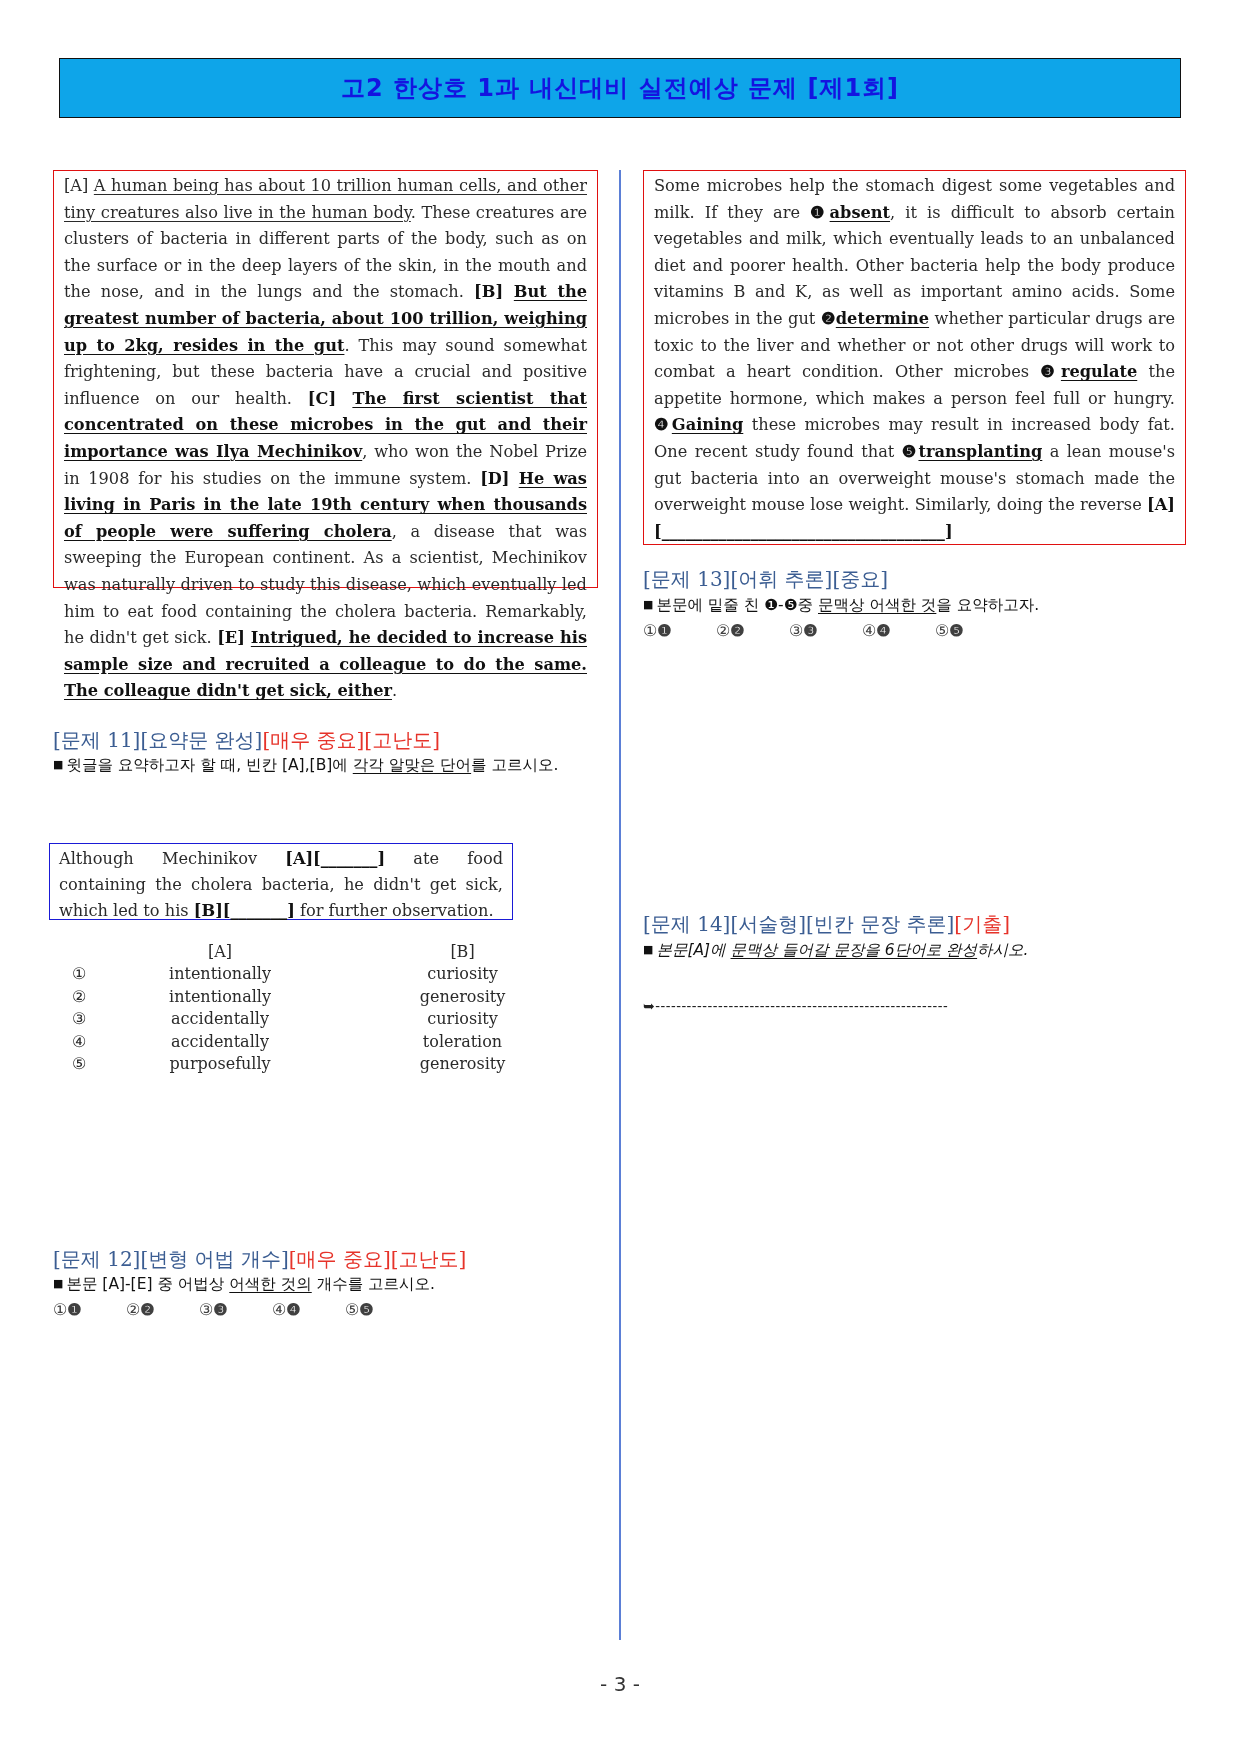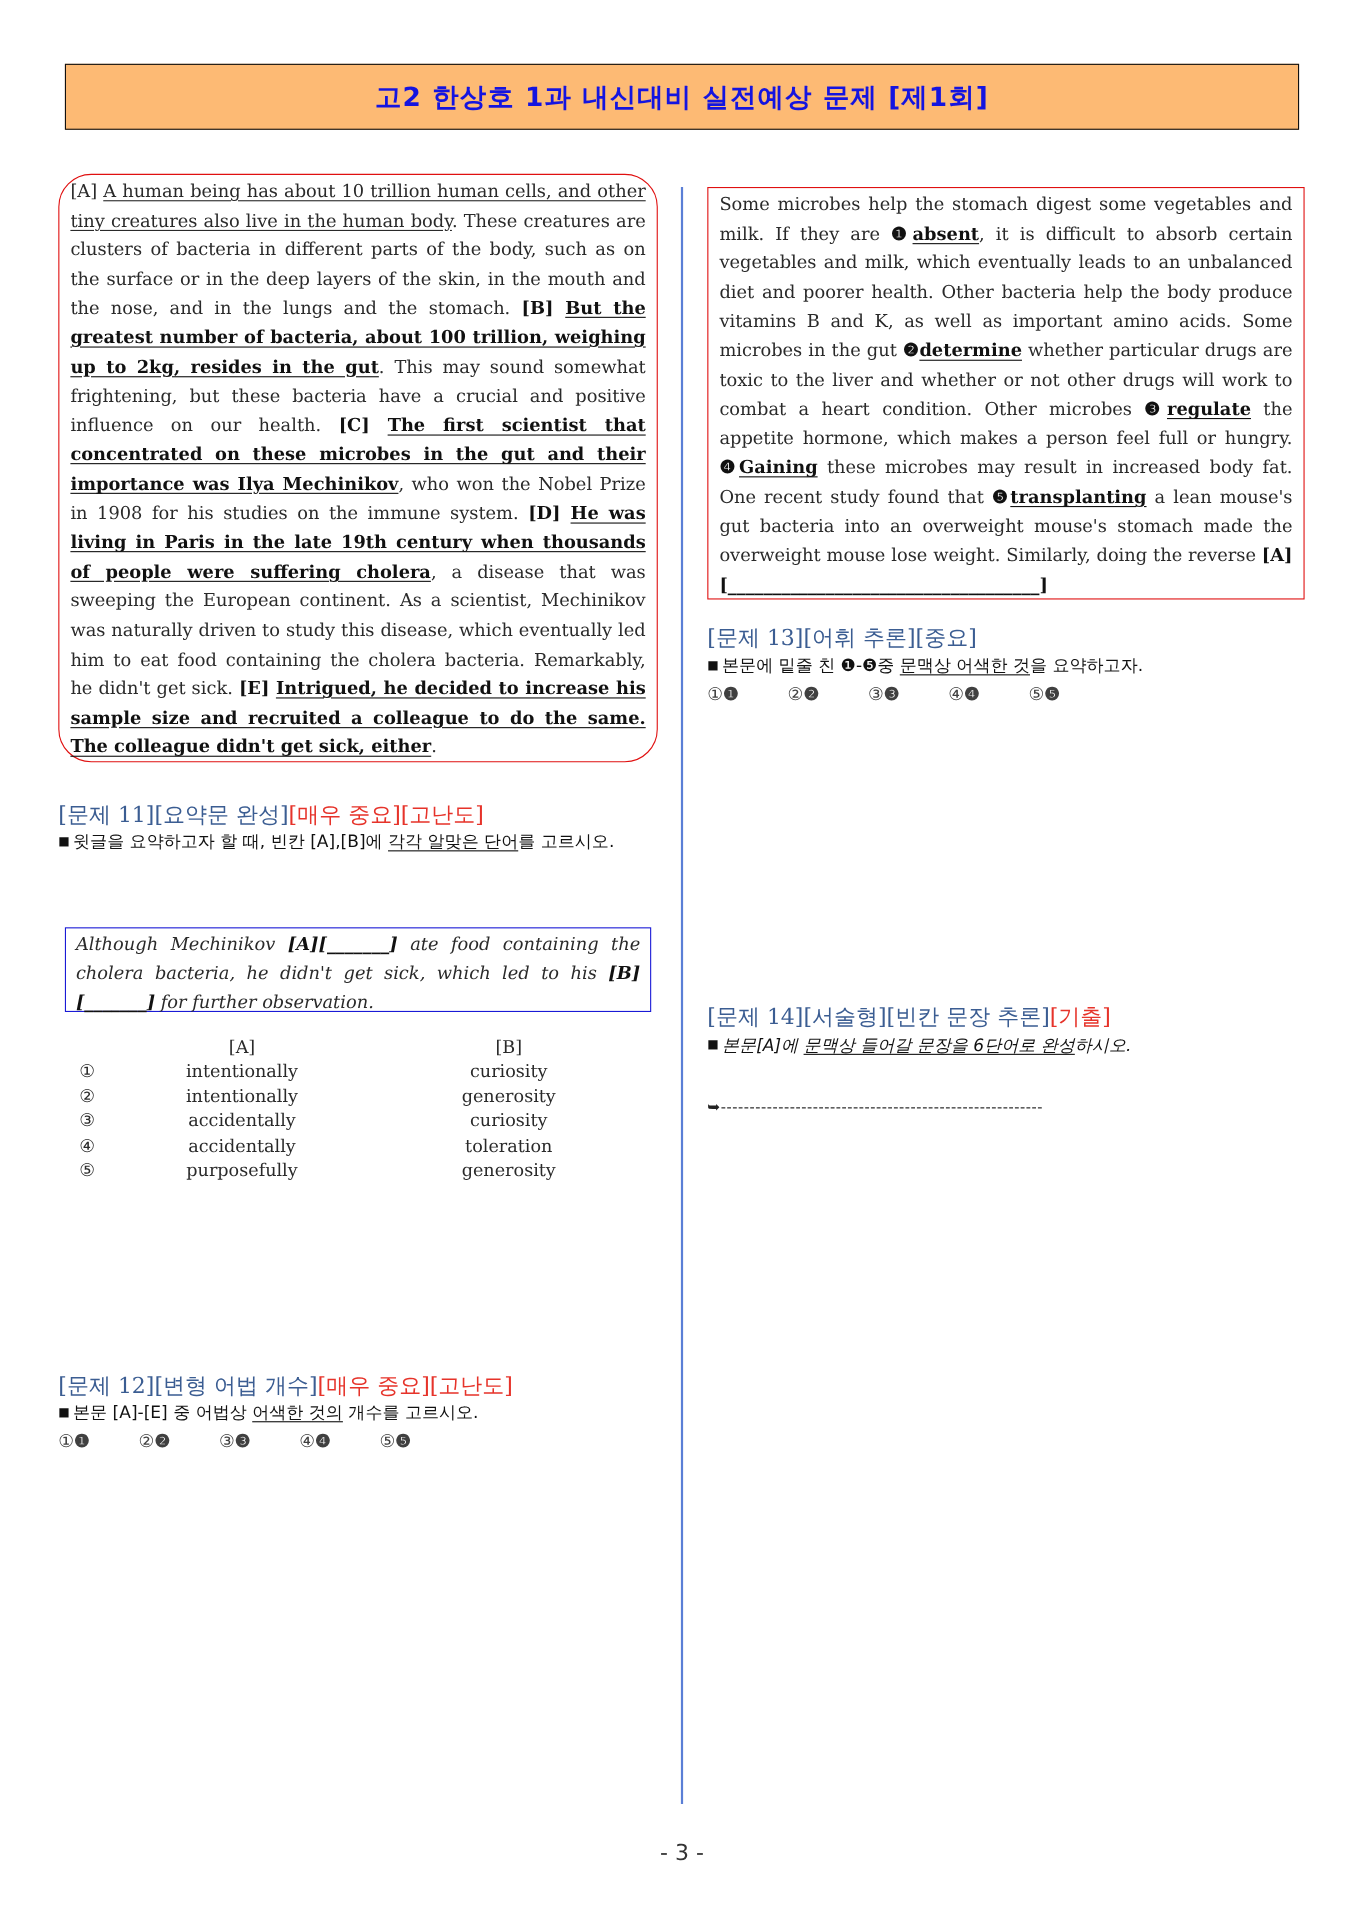--- a/index.html
+++ b/index.html
@@ -1,50 +1,50 @@
 <!DOCTYPE html>
 <html><head>
 <meta charset="utf-8">
 <style>
   * { box-sizing: border-box; margin: 0; padding: 0; }
   html, body { width: 1240px; height: 1752px; background: #ffffff; }
   body { position: relative; font-family: "DejaVu Serif", "Liberation Serif", serif; color: #222; overflow: hidden; }
 
   .header-box {
     position: absolute; left: 59px; top: 58px; width: 1122px; height: 60px;
-    background: #fdba74; border: 1.5px solid #111;
+    background: #0ea5e9; border: 1.5px solid #111;
     display: flex; align-items: center; justify-content: center;
   }
   .header-title {
     font-family: "DejaVu Sans", "Liberation Sans", sans-serif;
     font-weight: bold; font-size: 24px; color: #1414e0; letter-spacing: 1px;
   }
 
   .divider { position: absolute; left: 619px; top: 170px; width: 2px; height: 1470px; background: #5b7fd6; }
 
   .passage {
     position: absolute; border: 1.5px solid #e01010;
     padding: 2px 10px 4px 10px;
     font-size: 16.2px; line-height: 26.6px; text-align: justify;
     text-align-last: auto; color: #2a2a2a;
   }
-  .passage.left { left: 53px; top: 158px; width: 545px; height: 535px; border-radius: 30px; }
+  .passage.left { left: 53px; top: 170px; width: 545px; height: 418px; }
   .passage.right { left: 643px; top: 170px; width: 543px; height: 375px; }
   .u { text-decoration: underline; text-underline-offset: 3px; }
   .b { font-weight: bold; color: #111; }
 
   .q-head { position: absolute; font-size: 20px; color: #3b5d92; }
   .q-head .red { color: #e6332a; text-align: center; }
   .q-inst { position: absolute; font-family: "DejaVu Sans", "Liberation Sans", sans-serif; font-size: 15.5px; color: #111; line-height: 26px; }
   .q-inst .sq { font-size: 11px; vertical-align: 2px; margin-right: 3px; }
 
   .summary-box {
-    position: absolute; left: 59px; top: 843px; width: 533px; height: 77px;
+    position: absolute; left: 49px; top: 843px; width: 464px; height: 77px;
     border: 1.5px solid #1a1ad6; padding: 2px 9px;
-    font-size: 16.2px; line-height: 26px; text-align: justify; color: #2a2a2a; font-style: italic;
+    font-size: 16.2px; line-height: 26px; text-align: justify; color: #2a2a2a;
   }
 
   .choices-table { position: absolute; left: 60px; top: 940px; width: 500px; font-size: 16px; color: #2a2a2a; }
   .choices-table .row { display: flex; height: 22.5px; align-items: center; }
   .choices-table .num { width: 60px; padding-left: 12px; }
   .choices-table .ca { width: 200px; text-align: center; }
   .choices-table .cb { width: 240px; text-align: center; padding-left: 45px; }
 
   .opts { position: absolute; display: flex; font-size: 16px; color: #404040; }
   .opts .opt { width: 73px; }

